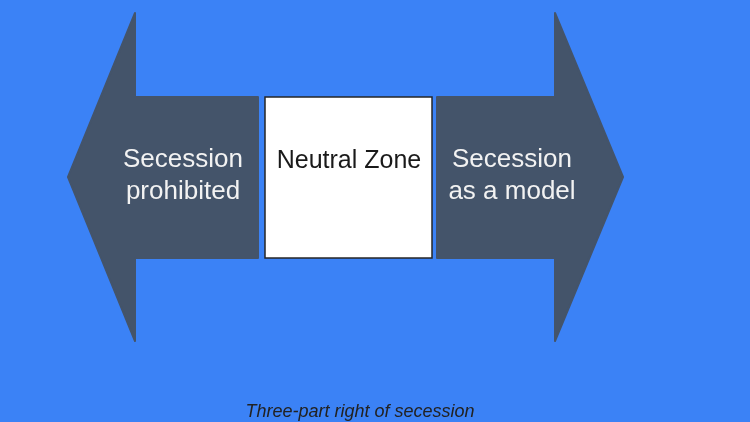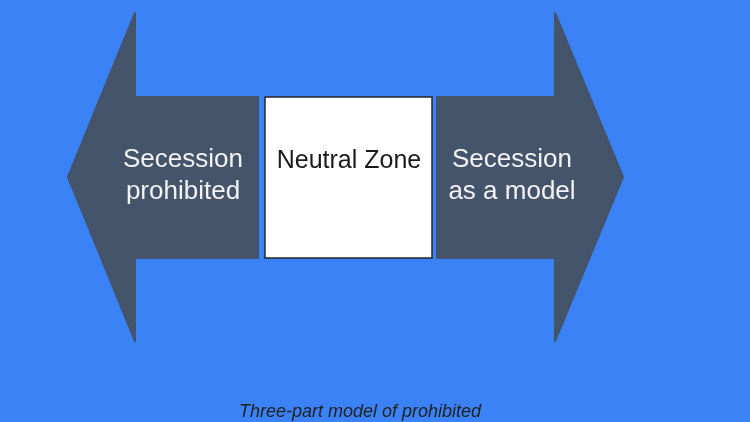--- a/index.html
+++ b/index.html
@@ -77,15 +77,15 @@
     <span>prohibited</span>
   </div>
 
   <div class="box-label">Neutral Zone</div>
 
   <div class="arrow-label right">
     <span>Secession</span>
     <span>as a model</span>
   </div>
 
-  <div class="caption">Three-part model of prohibited</div>
+  <div class="caption">Three-part right of secession</div>
 
 </div>
 
 </body></html>

